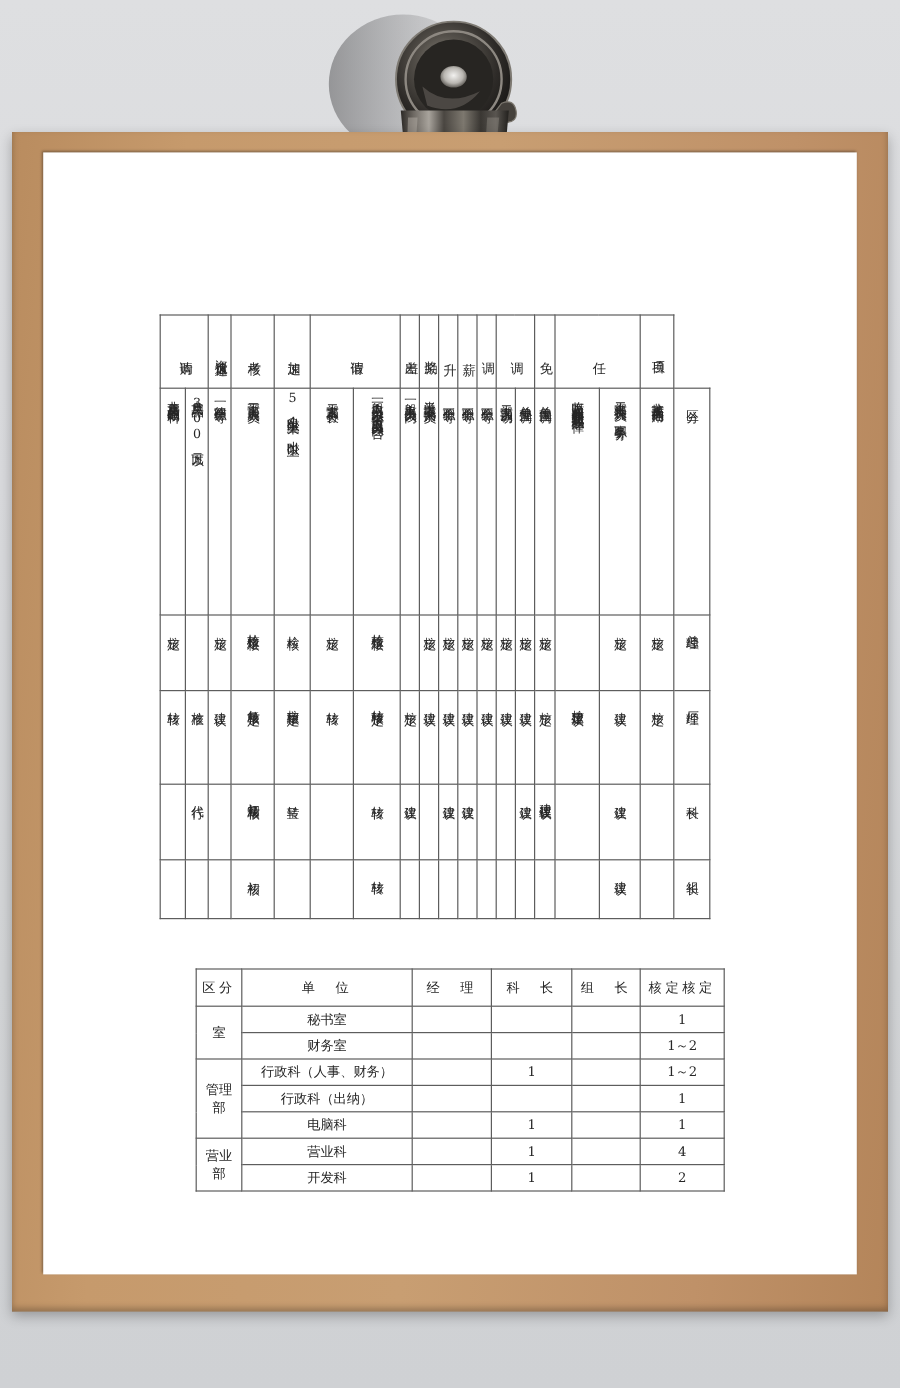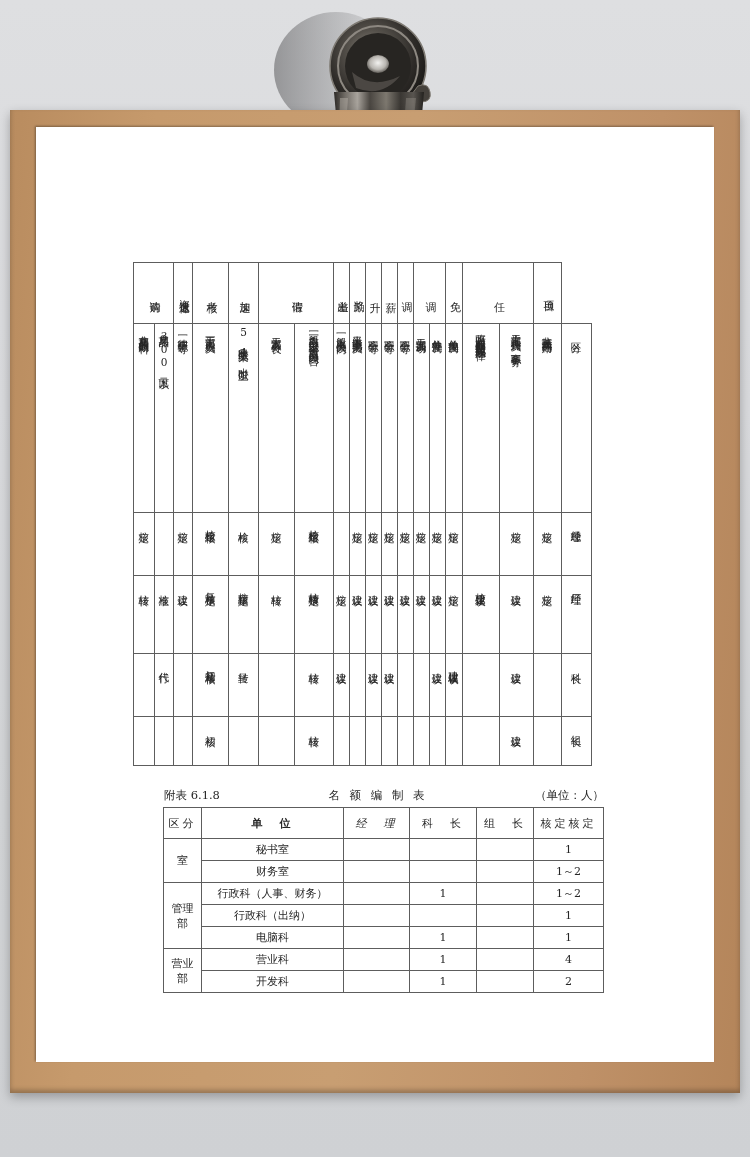--- a/index.html
+++ b/index.html
@@ -357,40 +357,35 @@
           <td class="r4"></td>
           <td class="r4"></td>
           <td class="r4"></td>
           <td class="r4"><span class="vt2">建议</span></td>
           <td class="r4"></td>
           <td class="r4"><span class="vt2">组长</span></td>
         </tr>
       </tbody>
     </table>
 
-  <div class="caption">
-    <span class="c-no">附表 6.1.8</span>
-    <span class="c-title">名 额 编 制 表</span>
-    <span class="c-unit">（单位：人）</span>
-  </div>
 
   <table class="roster" id="roster-table">
     <colgroup>
       <col class="c0">
         <col class="c1">
         <col class="c2">
         <col class="c3">
         <col class="c4">
         <col class="c5">
     </colgroup>
     <tbody id="roster-body">
         <tr>
           <td class="hd" style="height: 26px;">区分</td>
-          <td class="hd" style="height: 26px; font-weight: bold;">单　位</td>
-          <td class="hd" style="height: 26px; font-style: italic;">经　理</td>
+          <td class="hd" style="height: 26px;">单　位</td>
+          <td class="hd" style="height: 26px;">经　理</td>
           <td class="hd" style="height: 26px;">科　长</td>
           <td class="hd" style="height: 26px;">组　长</td>
           <td class="hd" style="height: 26px;">核定核定</td>
         </tr>
         <tr>
           <td class="sect" rowspan="2">室</td>
           <td>秘书室</td>
           <td></td>
           <td></td>
           <td></td>

